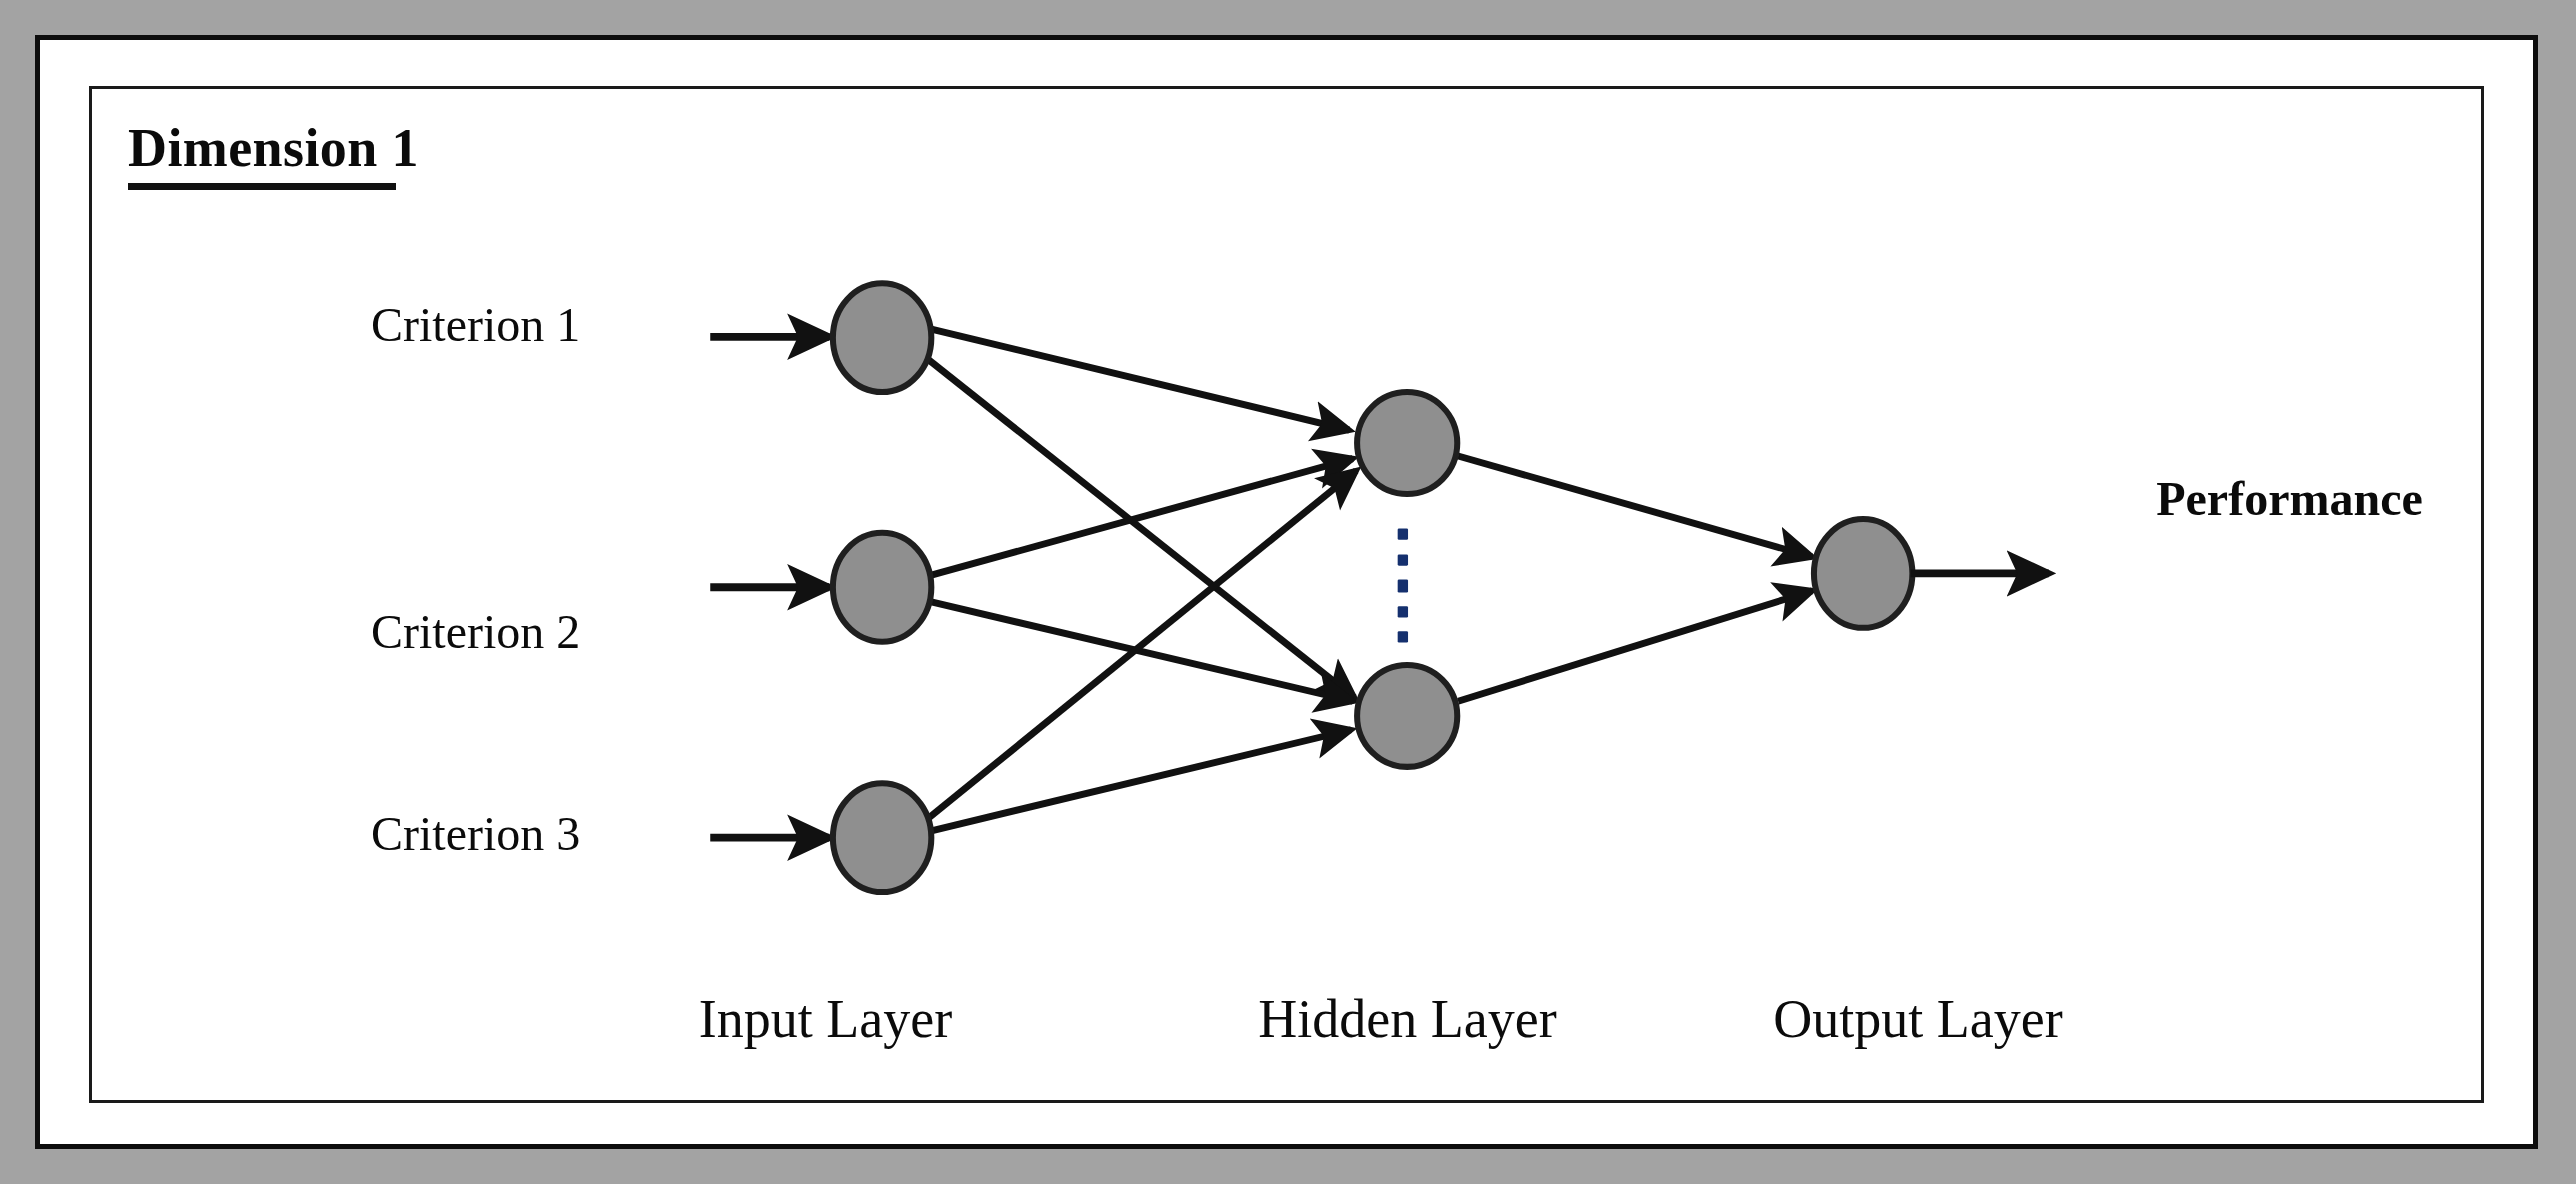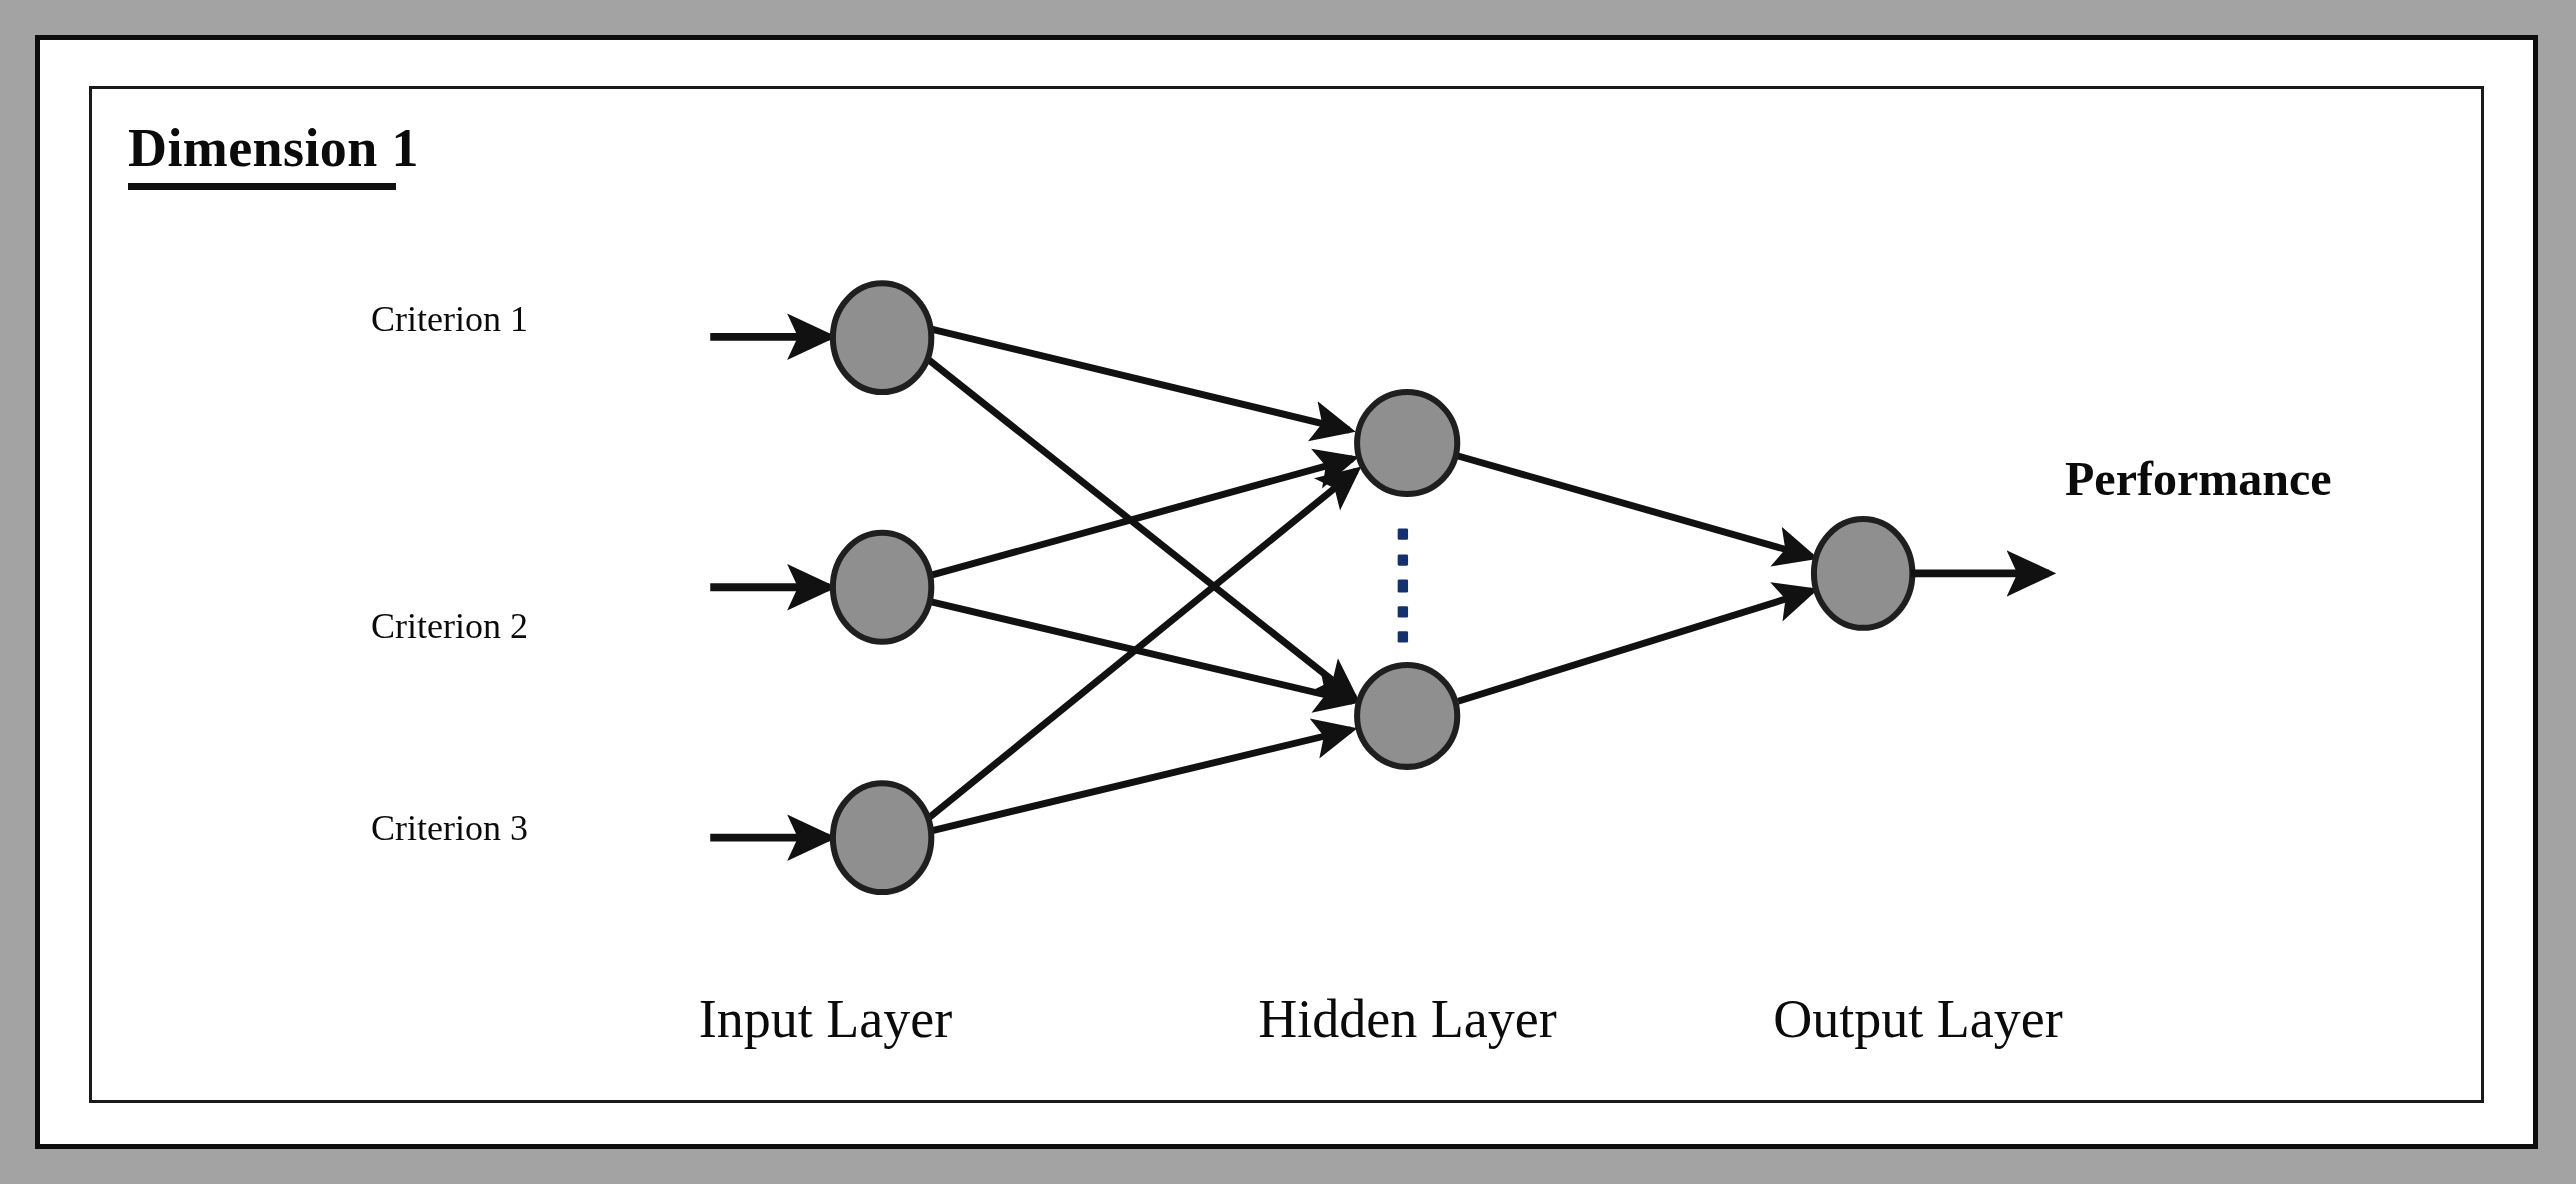--- a/index.html
+++ b/index.html
@@ -71,39 +71,40 @@
     left: 0;
     top: 0;
     width: 2576px;
     height: 1184px;
     pointer-events: none;
   }
 
   
   .criterion-label {
     position: absolute;
-    font-size: 36px;
+    font-size: 48px;
     color: #0b0b0b;
     white-space: nowrap;
     line-height: 1;
     text-align: right;
   }
   .crit-1 { left: 371px; top: 301px; }
   .crit-2 { left: 371px; top: 560px; margin-top: 48px; }
   .crit-3 { left: 371px; top: 810px; }
 
   .output-label {
     position: absolute;
     left: 2065px;
-    top: 451px;
+    top: 471px;
     width: 449px;
     font-size: 48px;
     font-weight: bold;
     color: #0b0b0b;
     line-height: 1.18;
+    text-align: center;
   }
   .output-label .line { display: block; }
 
   .layer-label {
     position: absolute;
     top: 992px;
     font-size: 54px;
     color: #0b0b0b;
     white-space: nowrap;
     line-height: 1;

